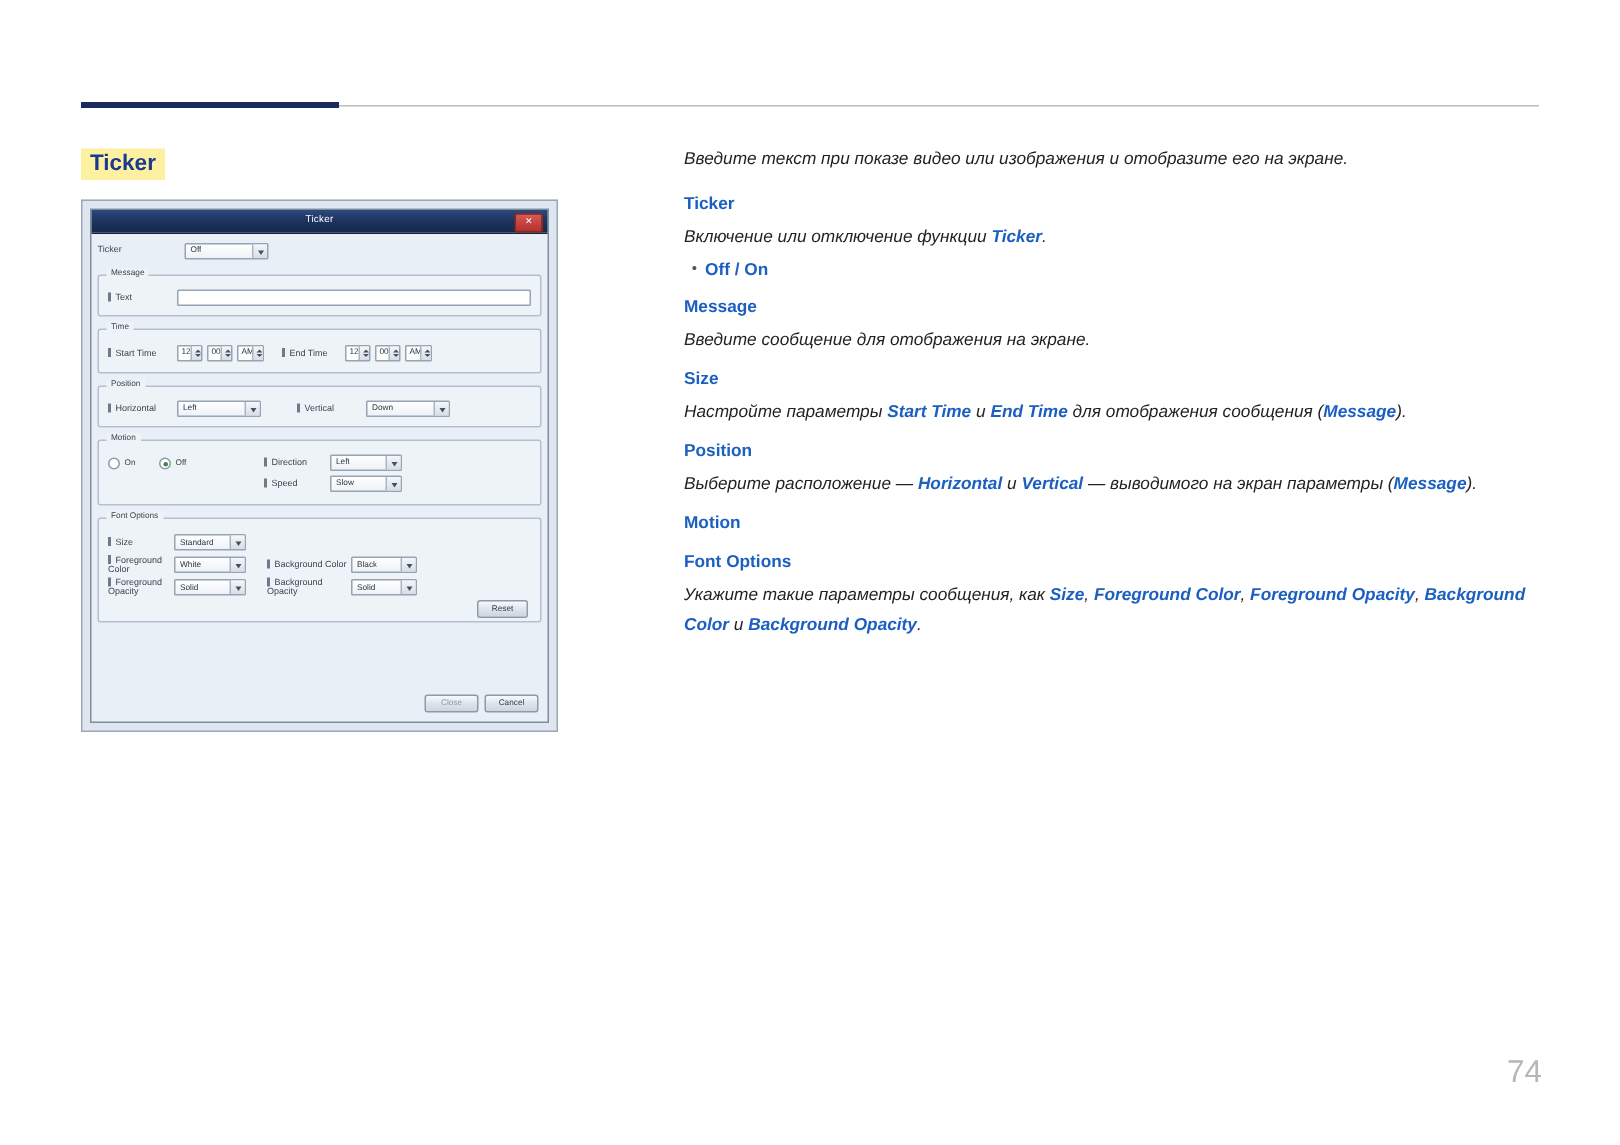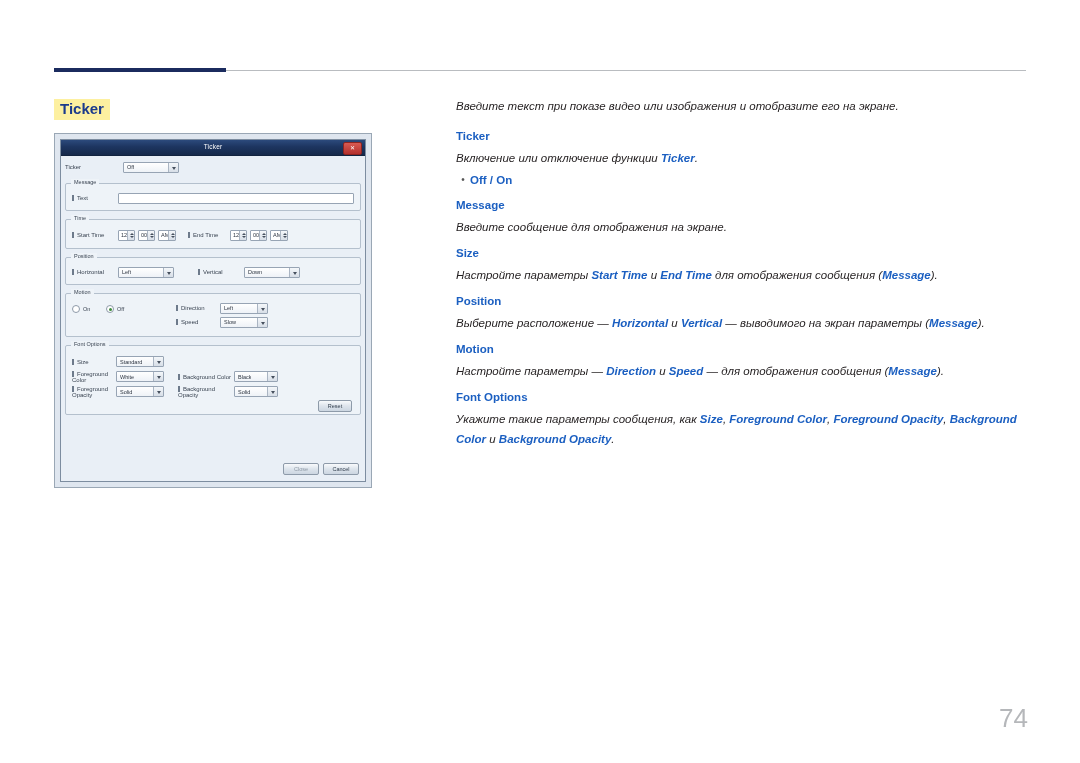--- a/index.html
+++ b/index.html
@@ -104,21 +104,21 @@
     font-weight: bold;
     font-size: 11.5px;
     line-height: 18px;
   }
 
   
   .page-num {
     position: absolute;
     right: 52px;
     top: 703px;
-    font-size: 26px;
+    font-size: 21px;
     color: #b5b7ba;
     font-weight: normal;
   }
 
   
   .shot {
     position: absolute;
     left: 54px;
     top: 133px;
     width: 318px;
@@ -542,20 +542,19 @@
   <div class="kw-head">Message</div>
   <p class="body-line">Введите сообщение для отображения на экране.</p>
 
   <div class="kw-head">Size</div>
   <p class="body-line"><span>Настройте параметры </span><span class="kw">Start Time</span><span> и </span><span class="kw">End Time</span><span> для отображения сообщения (</span><span class="kw">Message</span><span>).</span></p>
 
   <div class="kw-head">Position</div>
   <p class="body-line"><span>Выберите расположение — </span><span class="kw">Horizontal</span><span> и </span><span class="kw">Vertical</span><span> — выводимого на экран параметры (</span><span class="kw">Message</span><span>).</span></p>
 
   <div class="kw-head">Motion</div>
-  <p class="body-line"><span>Настройте параметры — </span><span class="kw">Direction</span><span> и </span><span class="kw">Speed</span><span> — для отображения сообщения (</span><span class="kw">Message</span><span>).</span></p>
 
   <div class="kw-head">Font Options</div>
   <p class="body-line"><span>Укажите такие параметры сообщения, как </span><span class="kw">Size</span><span>, </span><span class="kw">Foreground Color</span><span>, </span><span class="kw">Foreground Opacity</span><span>, </span><span class="kw">Background Color</span><span> и </span><span class="kw">Background Opacity</span><span>.</span></p>
 
 </div>
 
 <div class="page-num">74</div>
 
 </body></html>

